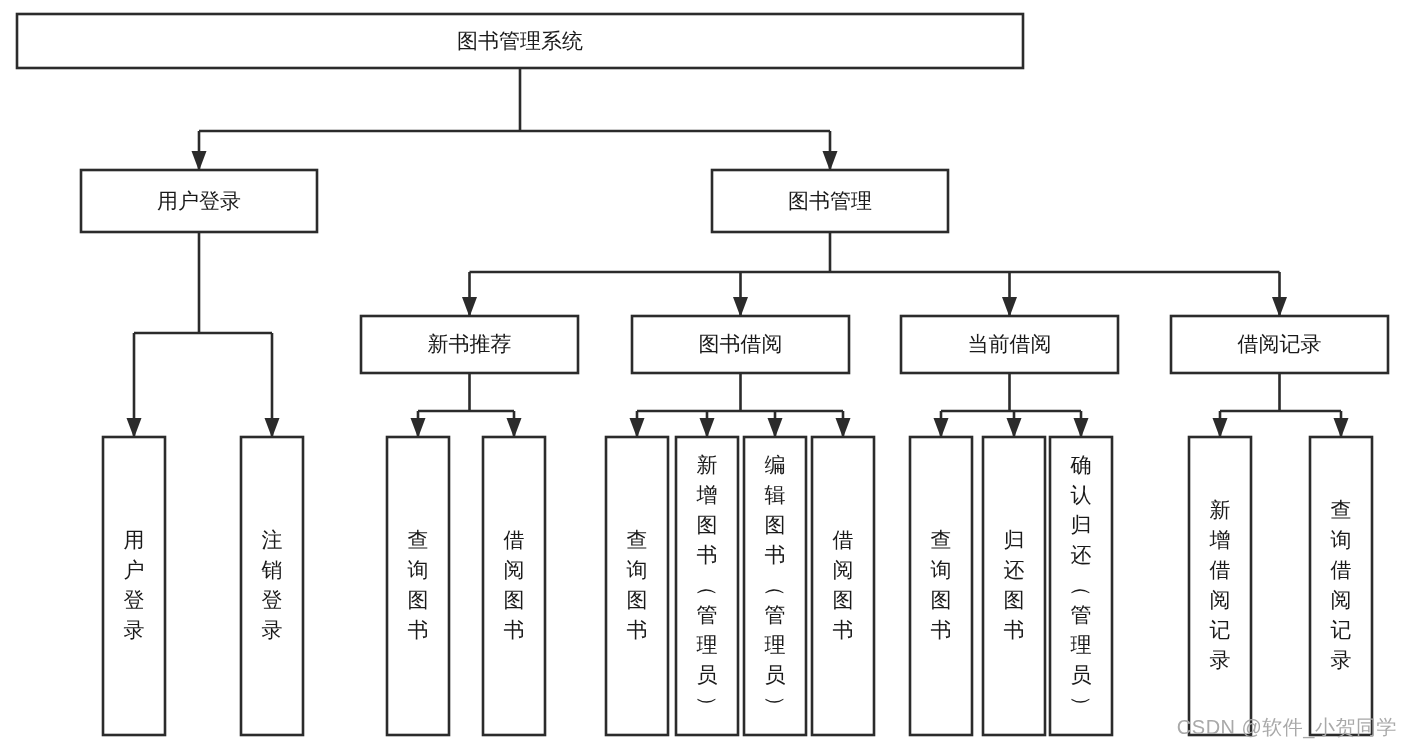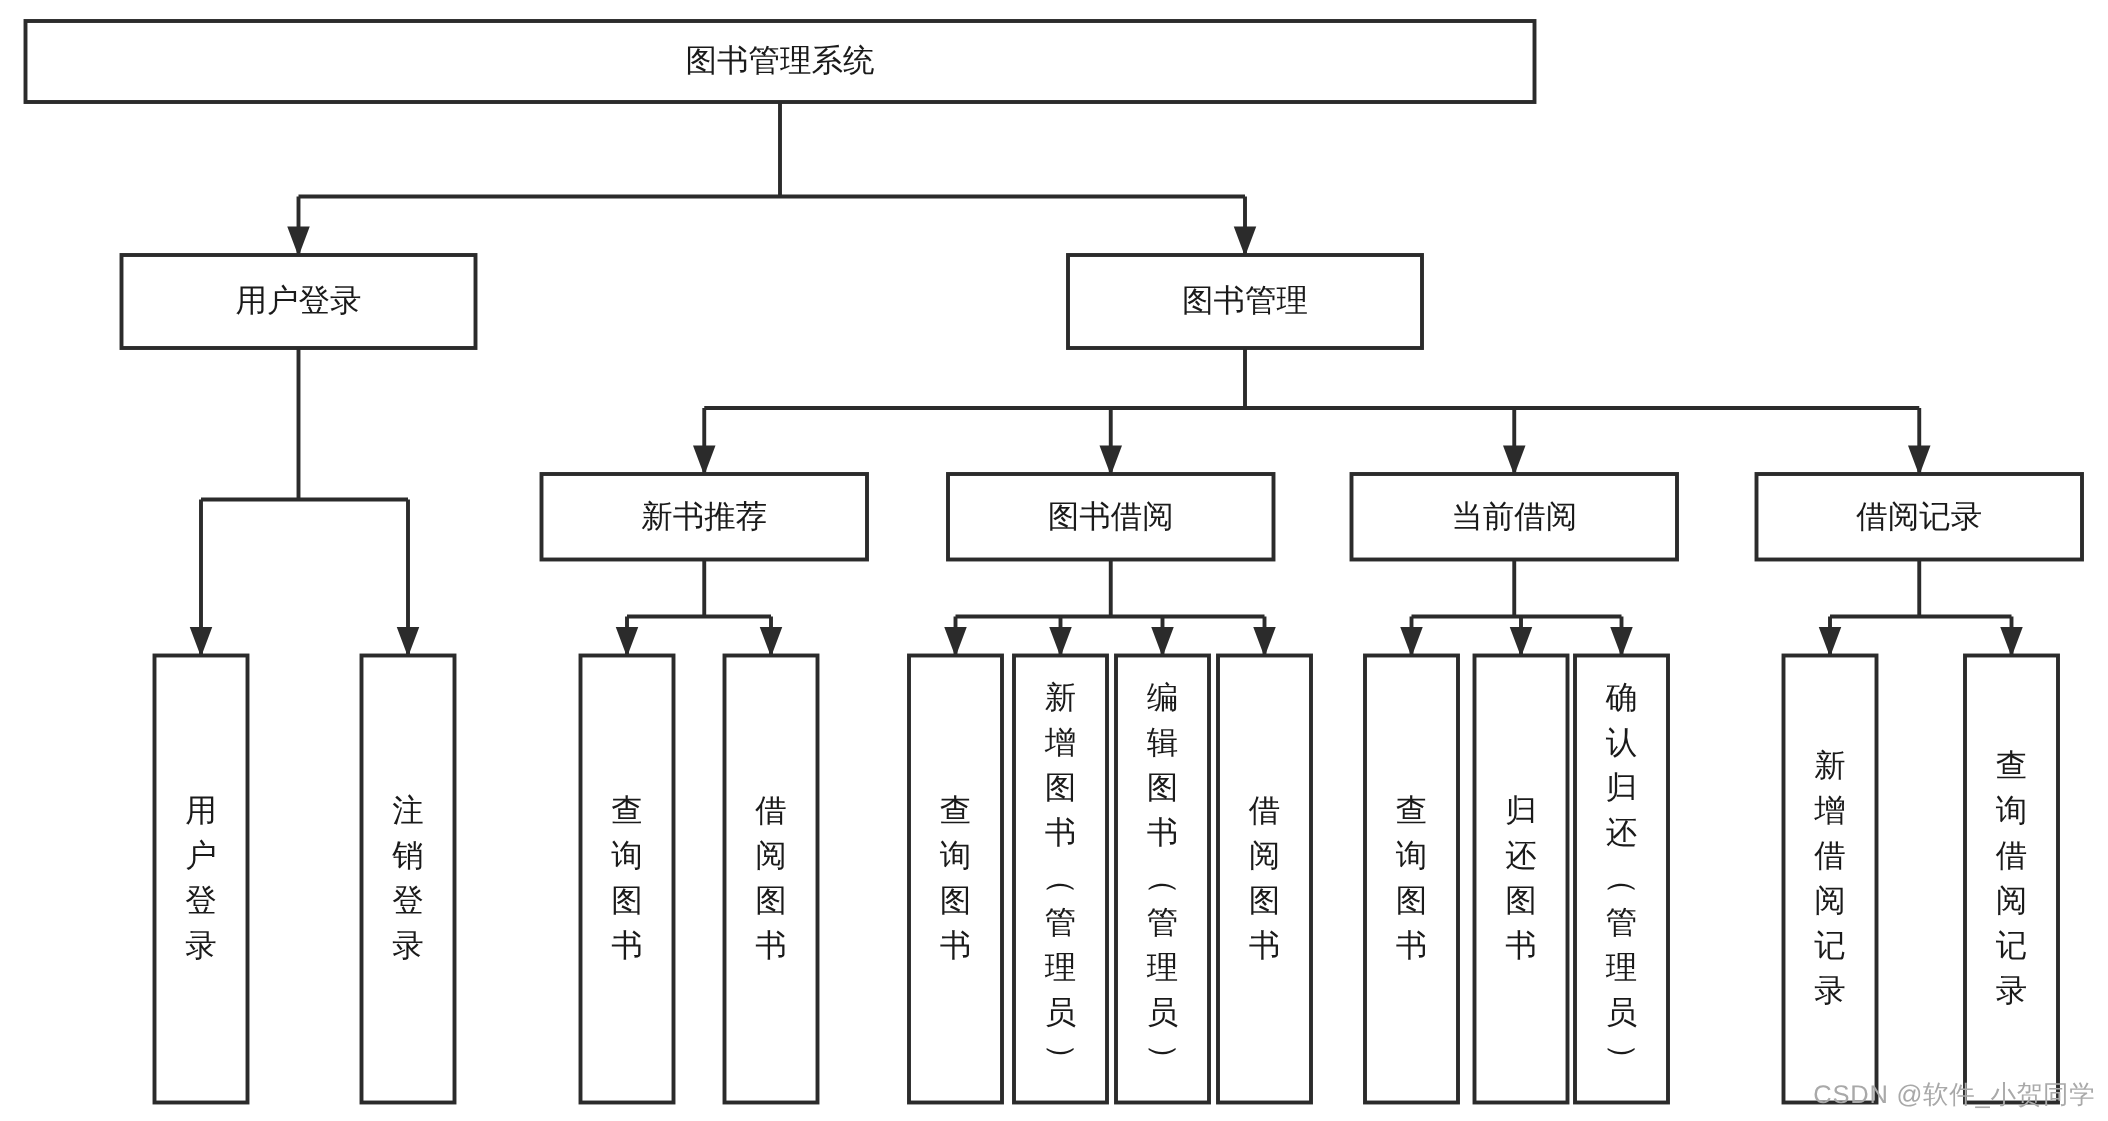--- a/index.html
+++ b/index.html
@@ -58,21 +58,21 @@
     font-family: "Liberation Sans", "DejaVu Sans", sans-serif;
     font-size: 21px;
     fill: #1a1a1a;
     text-anchor: middle;
   }
   .watermark {
     position: absolute;
     right: 8px;
     bottom: 6px;
     font-family: "Liberation Sans", "DejaVu Sans", sans-serif;
-    font-size: 17px;
+    font-size: 20px;
     color: #a9a9a9;
     letter-spacing: 0.5px;
     white-space: nowrap;
     user-select: none;
   }
 </style>
 </head>
 <body>
 
 <div id="diagram-root">

